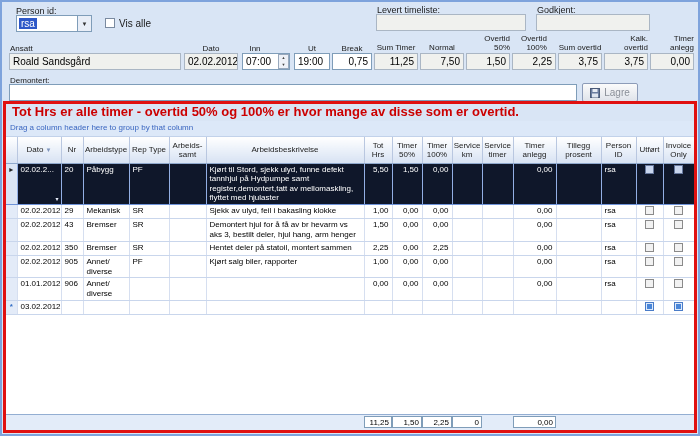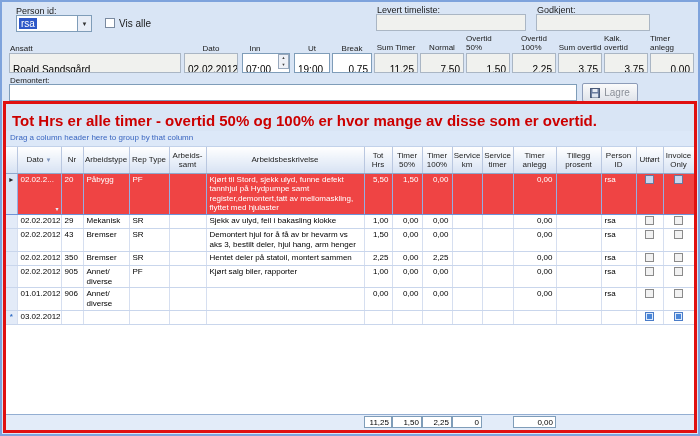--- a/index.html
+++ b/index.html
@@ -3,22 +3,22 @@
 <meta charset="utf-8">
 <style>
   html,body{margin:0;padding:0;}
   body{width:700px;height:436px;overflow:hidden;font-family:"Liberation Sans",sans-serif;background:#c8d8ee;}
   .window{position:relative;width:700px;height:436px;box-sizing:border-box;border:2px solid #7ea3dc;background:#d9e5f5;overflow:hidden;}
 
   
   .lbl{position:absolute;font-size:9px;color:#1a1a1a;white-space:nowrap;}
   .flabel{position:absolute;top:42px;font-size:8px;color:#1a1a1a;text-align:center;white-space:nowrap;}
   .sumlabel{position:absolute;top:31px;height:19px;display:flex;align-items:flex-end;justify-content:center;
-            font-size:8px;color:#1a1a1a;white-space:pre-line;text-align:left;line-height:1.05;}
-  .box{position:absolute;box-sizing:border-box;height:17px;font-size:10px;line-height:14px;padding:9px 3px;
+            font-size:8px;color:#1a1a1a;white-space:pre-line;text-align:right;line-height:1.05;}
+  .box{position:absolute;box-sizing:border-box;height:17px;font-size:10px;line-height:14px;padding:1px 3px;
        background:#f0f1ee;border:1px solid #aab6c4;color:#000;overflow:hidden;white-space:nowrap;}
   .box.white{background:#fff;border-color:#7f9db9;}
   .box.num{text-align:right;}
   .combo{position:absolute;left:14px;top:13px;width:76px;height:17px;box-sizing:border-box;background:#fff;
          border:1px solid #7f9db9;display:flex;align-items:center;}
   .combo .sel{font-size:10px;color:#fff;background:#2e58c8;padding:0 2px;margin-left:2px;}
   .combo .drop{margin-left:auto;width:13px;height:100%;background:#e9eef7;border-left:1px solid #7f9db9;
                display:flex;align-items:center;justify-content:center;font-size:6px;color:#333;}
   .chk{position:absolute;width:10px;height:10px;box-sizing:border-box;background:#fff;border:1px solid #7a8aa0;}
   .spin{position:absolute;width:11px;height:15px;display:flex;flex-direction:column;}
@@ -28,33 +28,33 @@
   .btn{position:absolute;left:580px;top:81px;width:56px;height:19px;box-sizing:border-box;
        border:1px solid #8d9cb8;border-radius:2px;background:linear-gradient(#fbfbfb,#dfe3ea);
        display:flex;align-items:center;justify-content:center;gap:4px;font-size:10px;color:#8a8f98;}
   input.txt{position:absolute;box-sizing:border-box;height:17px;border:1px solid #7f9db9;background:#fff;
             font-size:10px;padding:1px 3px;font-family:"Liberation Sans",sans-serif;}
   input.gray{background:#f0f1ee;border-color:#aab6c4;}
 
   
   .redbox{position:absolute;left:1px;top:99px;right:1px;bottom:1px;border:3px solid #e01010;background:#d9e5f5;
           display:flex;flex-direction:column;overflow:hidden;}
-  .notice{padding:8px 6px 2px;font-size:15px;font-weight:bold;color:#cc0000;white-space:nowrap;}
+  .notice{padding:0 6px 2px;font-size:13px;font-weight:bold;color:#cc0000;white-space:nowrap;}
   .gridwrap{flex:1;display:flex;flex-direction:column;background:#fff;overflow:hidden;}
   .groupbar{height:16px;background:#dce8f8;color:#3a66c0;font-size:8px;padding:2px 0 0 4px;box-sizing:border-box;
             border-bottom:1px solid #c2d2ea;}
   table.grid{border-collapse:collapse;table-layout:fixed;width:688px;}
   table.grid th{box-sizing:border-box;border-right:1px solid #b9c7e0;border-bottom:1px solid #8fa8cc;
       background:linear-gradient(#ffffff,#d7e2f3);font-size:8px;font-weight:normal;color:#222;
       padding:1px 1px;text-align:center;vertical-align:middle;white-space:pre-line;line-height:1.15;height:26px;overflow:hidden;}
   table.grid td{box-sizing:border-box;border-right:1px solid #d6dff0;border-bottom:1px solid #c9d6ec;
       font-size:8px;color:#000;padding:1px 3px;vertical-align:top;line-height:1.2;overflow:hidden;}
   td.ind,th.ind{background:#e3ebf8;border-right:1px solid #aebfdc;padding:0;text-align:center;}
   td.al{text-align:left;} td.ar{text-align:right;} td.ac{text-align:center;vertical-align:middle;}
-  tr.selected td{background:#ef4444;color:#fff;border-right-color:#93afe4;border-bottom-color:#6f93d8;}
+  tr.selected td{background:#0f172a;color:#fff;border-right-color:#93afe4;border-bottom-color:#6f93d8;}
   tr.selected td.ind{background:#dbe5f4;color:#222;}
   .sort-arrow{font-size:6px;color:#7e95bd;margin-left:2px;}
   .ind-glyph{font-size:8px;color:#222;line-height:10px;}
   .ind-glyph.new{color:#2f6bc4;font-weight:bold;}
   .editor-arrow{position:absolute;right:2px;bottom:1px;font-size:6px;color:#e9effb;}
   .cb{display:inline-block;width:9px;height:9px;box-sizing:border-box;border:1px solid #8a8a8a;background:#f2f2f2;}
   tr.selected .cb{border-color:#67799f;background:#c9d6ee;}
   .cb.indet{border-color:#4a7cc8;background:#ddeafb;position:relative;}
   .cb.indet::after{content:"";position:absolute;left:1px;top:1px;right:1px;bottom:1px;background:#4a86d8;}
   .filler{flex:1;background:#fff;}

